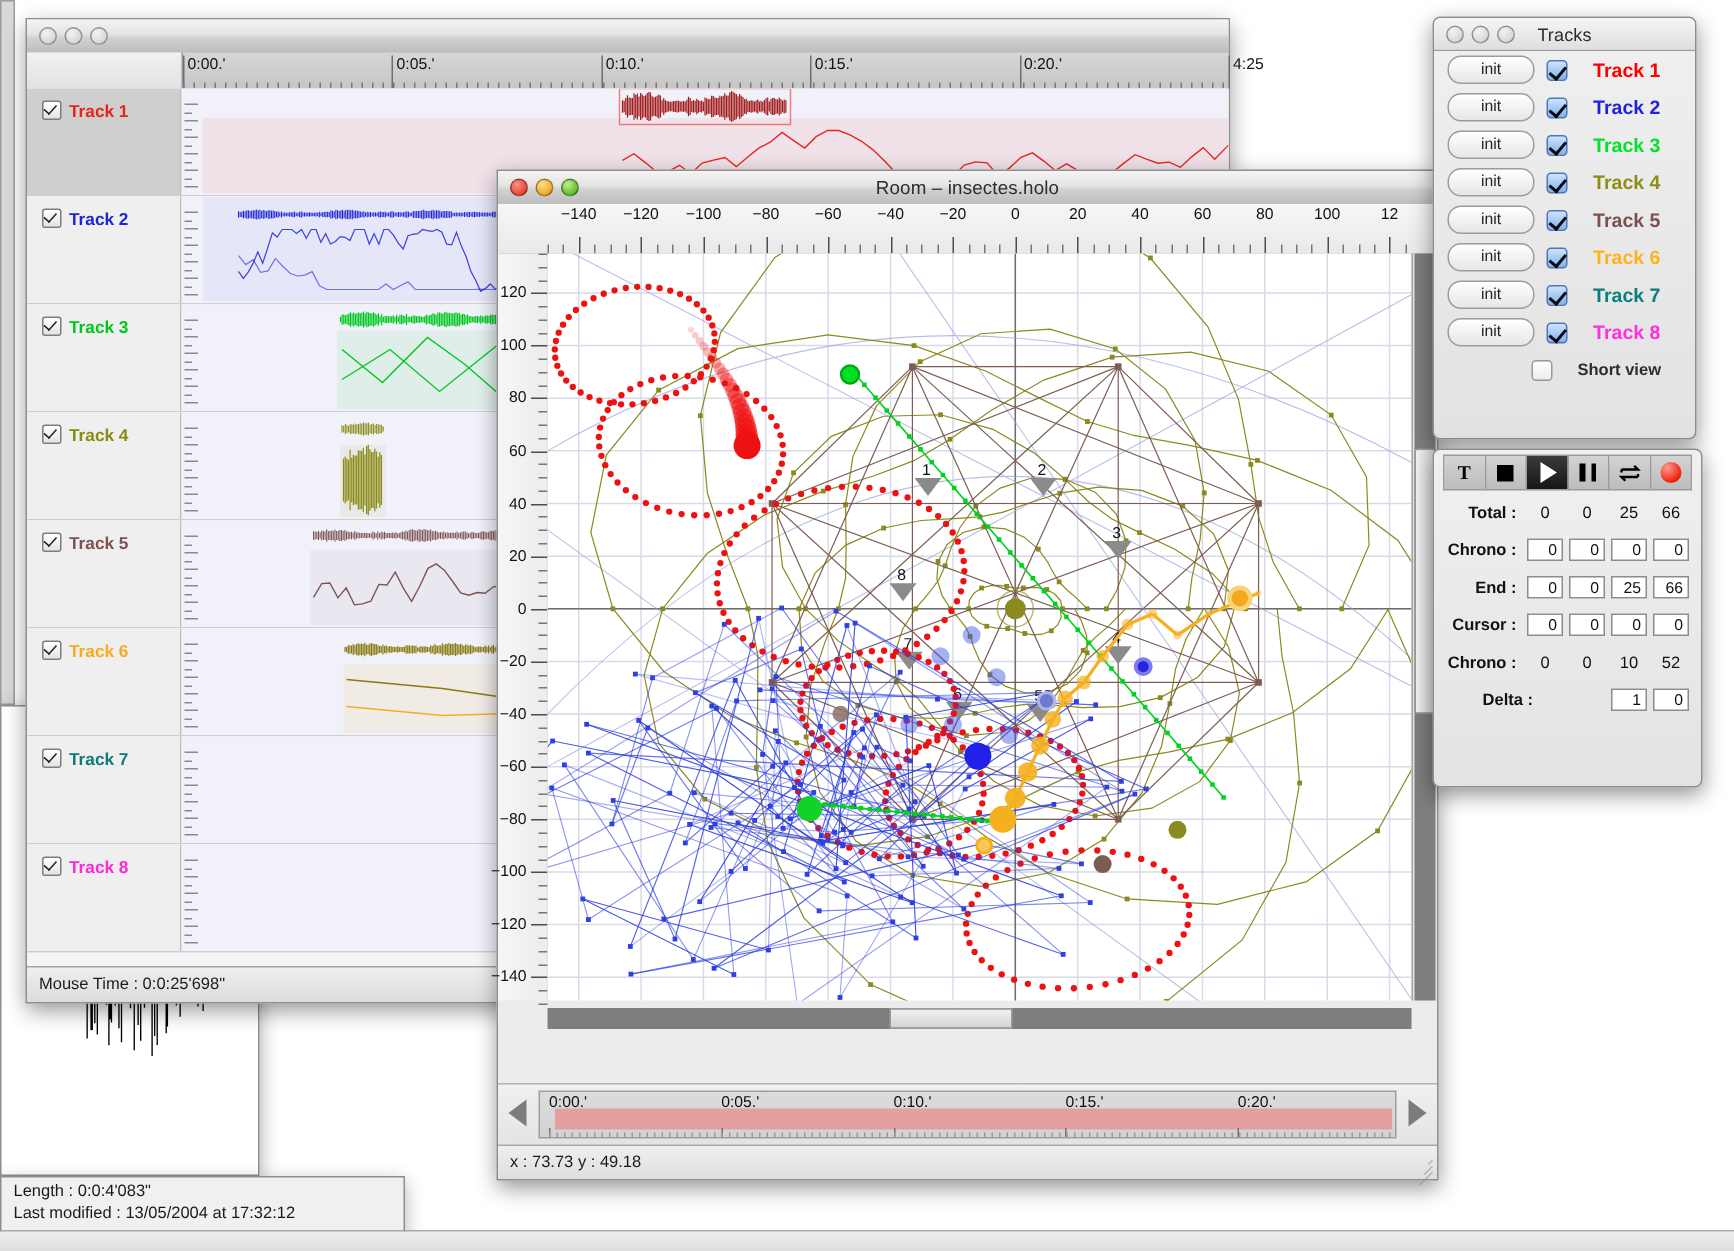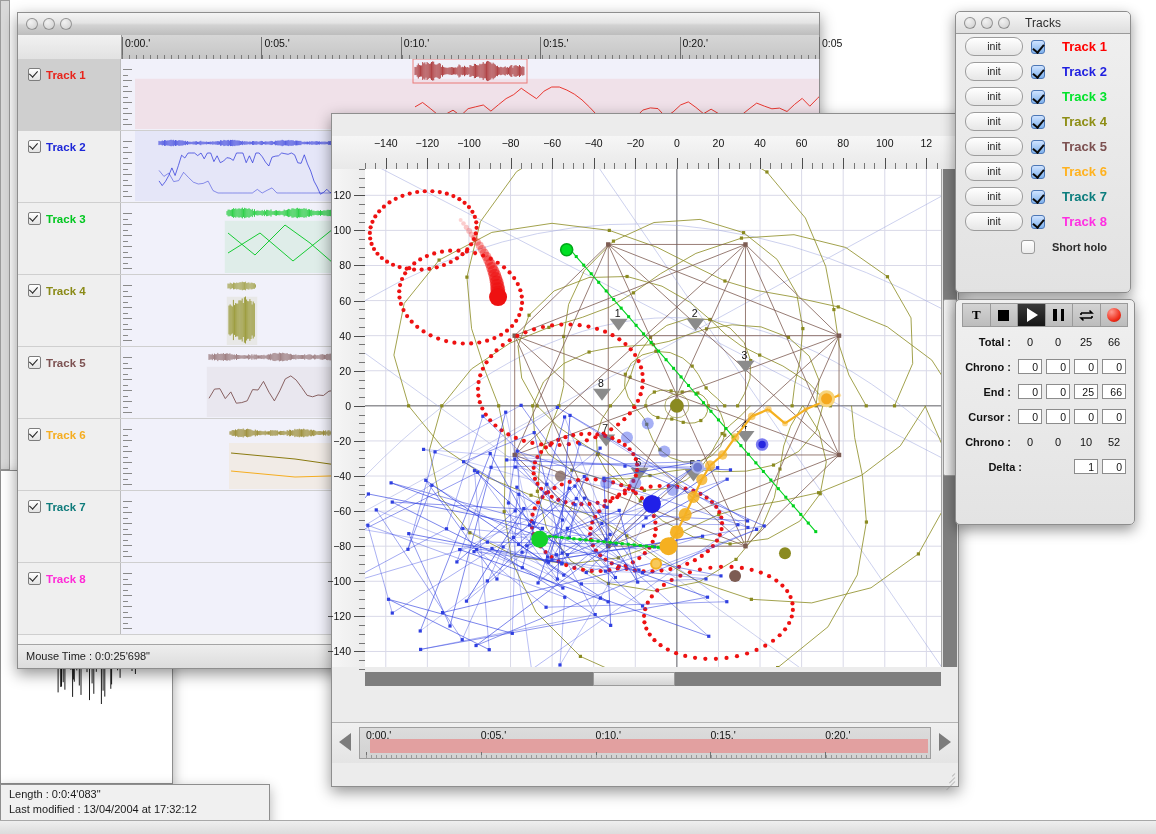--- a/index.html
+++ b/index.html
@@ -166,21 +166,21 @@
         <div class="rlabel" style="left: 107px;">0:00.'</div>
         <div class="rtick" style="left: 104px; height: 22px;"></div>
         <div class="rlabel" style="left: 246.4px;">0:05.'</div>
         <div class="rtick" style="left: 243.4px; height: 22px;"></div>
         <div class="rlabel" style="left: 385.8px;">0:10.'</div>
         <div class="rtick" style="left: 382.8px; height: 22px;"></div>
         <div class="rlabel" style="left: 525.2px;">0:15.'</div>
         <div class="rtick" style="left: 522.2px; height: 22px;"></div>
         <div class="rlabel" style="left: 664.6px;">0:20.'</div>
         <div class="rtick" style="left: 661.6px; height: 22px;"></div>
-        <div class="rlabel" style="left: 804px;">0:05</div>
+        <div class="rlabel" style="left: 804px;">4:25</div>
         <div class="rtick" style="left: 801px; height: 22px;"></div>
         <div class="rtick" style="left: 104px; height: 4px; background: rgb(122, 122, 122);"></div>
         <div class="rtick" style="left: 111px; height: 4px; background: rgb(122, 122, 122);"></div>
         <div class="rtick" style="left: 118px; height: 4px; background: rgb(122, 122, 122);"></div>
         <div class="rtick" style="left: 125px; height: 4px; background: rgb(122, 122, 122);"></div>
         <div class="rtick" style="left: 132px; height: 4px; background: rgb(122, 122, 122);"></div>
         <div class="rtick" style="left: 139px; height: 4px; background: rgb(122, 122, 122);"></div>
         <div class="rtick" style="left: 146px; height: 4px; background: rgb(122, 122, 122);"></div>
         <div class="rtick" style="left: 153px; height: 4px; background: rgb(122, 122, 122);"></div>
         <div class="rtick" style="left: 160px; height: 4px; background: rgb(122, 122, 122);"></div>
@@ -474,20 +474,28 @@
 <div id="wavewin">
   <svg width="171" height="300" viewBox="0 0 171 300">
     <g id="wave-g" fill="none" stroke="#000" stroke-width="1">
         <path d="M18.0 139.3L18.0 160.7M18.9 144.0L18.9 156.0M19.7 136.4L19.7 163.6M20.6 140.3L20.6 159.7M21.4 134.5L21.4 165.5M22.3 139.3L22.3 160.7M23.1 131.7L23.1 168.3M24.0 121.2L24.0 178.8M24.8 138.5L24.8 161.5M25.7 122.7L25.7 177.3M26.5 136.0L26.5 164.0M27.4 118.2L27.4 181.8M28.2 136.4L28.2 163.6M29.1 144.1L29.1 155.9M29.9 119.2L29.9 180.8M30.8 132.3L30.8 167.7M31.6 124.9L31.6 175.1M32.5 142.1L32.5 157.9M33.3 120.8L33.3 179.2M34.2 113.8L34.2 186.2M35.0 138.5L35.0 161.5M35.9 122.4L35.9 177.6M36.7 138.6L36.7 161.4M37.6 137.8L37.6 162.2M38.4 125.0L38.4 175.0M39.3 120.2L39.3 179.8M40.1 115.4L40.1 184.6M41.0 124.0L41.0 176.0M41.8 121.1L41.8 178.9M42.7 129.3L42.7 170.7M43.5 125.1L43.5 174.9M44.4 130.5L44.4 169.5M45.2 131.9L45.2 168.1M46.1 114.4L46.1 185.6M46.9 123.4L46.9 176.6M47.8 105.0L47.8 195.0M48.6 102.1L48.6 197.9M49.5 127.2L49.5 172.8M50.3 131.4L50.3 168.6M51.2 116.9L51.2 183.1M52.0 132.0L52.0 168.0M52.9 113.0L52.9 187.0M53.7 115.8L53.7 184.2M54.6 107.4L54.6 192.6M55.4 128.5L55.4 171.5M56.3 116.4L56.3 183.6M57.1 78.6L57.1 221.4M58.0 108.7L58.0 191.3M58.8 109.3L58.8 190.7M59.7 84.1L59.7 215.9M60.5 84.4L60.5 215.6M61.4 126.9L61.4 173.1M62.2 88.8L62.2 211.2M63.1 105.2L63.1 194.8M63.9 81.3L63.9 218.7M64.8 104.7L64.8 195.3M65.6 111.5L65.6 188.5M66.5 128.2L66.5 171.8M67.3 117.7L67.3 182.3M68.2 126.4L68.2 173.6M69.0 125.1L69.0 174.9M69.9 101.2L69.9 198.8M70.7 113.5L70.7 186.5M71.6 74.1L71.6 225.9M72.4 91.5L72.4 208.5M73.3 89.3L73.3 210.7M74.1 123.0L74.1 177.0M75.0 134.4L75.0 165.6M75.8 100.6L75.8 199.4M76.6 103.3L76.6 196.7M77.5 105.0L77.5 195.0M78.3 85.5L78.3 214.5M79.2 126.9L79.2 173.1M80.0 76.1L80.0 223.9M80.9 118.5L80.9 181.5M81.7 121.4L81.7 178.6M82.6 109.7L82.6 190.3M83.4 122.3L83.4 177.7M84.3 105.2L84.3 194.8M85.1 128.1L85.1 171.9M86.0 98.9L86.0 201.1M86.8 119.4L86.8 180.6M87.7 118.0L87.7 182.0M88.5 70.9L88.5 229.1M89.4 104.2L89.4 195.8M90.2 135.6L90.2 164.4M91.1 87.6L91.1 212.4M91.9 107.8L91.9 192.2M92.8 77.2L92.8 222.8M93.6 118.0L93.6 182.0M94.5 125.4L94.5 174.6M95.3 99.2L95.3 200.8M96.2 114.5L96.2 185.5M97.0 125.3L97.0 174.7M97.9 113.9L97.9 186.1M98.7 111.5L98.7 188.5M99.6 104.2L99.6 195.8M100.4 67.0L100.4 233.0M101.3 121.5L101.3 178.5M102.1 80.3L102.1 219.7M103.0 103.5L103.0 196.5M103.8 74.4L103.8 225.6M104.7 121.6L104.7 178.4M105.5 112.4L105.5 187.6M106.4 117.5L106.4 182.5M107.2 113.7L107.2 186.3M108.1 105.7L108.1 194.3M108.9 107.6L108.9 192.4M109.8 82.2L109.8 217.8M110.6 86.6L110.6 213.4M111.5 137.2L111.5 162.8M112.3 109.0L112.3 191.0M113.2 117.3L113.2 182.7M114.0 107.7L114.0 192.3M114.9 118.1L114.9 181.9M115.7 123.6L115.7 176.4M116.6 100.7L116.6 199.3M117.4 129.3L117.4 170.7M118.3 109.2L118.3 190.8M119.1 93.2L119.1 206.8M120.0 115.0L120.0 185.0M120.8 102.2L120.8 197.8M121.7 111.8L121.7 188.2M122.5 130.5L122.5 169.5M123.4 134.2L123.4 165.8M124.2 115.0L124.2 185.0M125.1 131.8L125.1 168.2M125.9 120.7L125.9 179.3M126.8 118.6L126.8 181.4M127.6 105.8L127.6 194.2M128.5 121.0L128.5 179.0M129.3 132.0L129.3 168.0M130.2 114.3L130.2 185.7M131.0 100.0L131.0 200.0M131.9 116.6L131.9 183.4M132.7 109.9L132.7 190.1M133.6 127.7L133.6 172.3M134.4 97.0L134.4 203.0M135.3 111.6L135.3 188.4M136.1 128.0L136.1 172.0M137.0 125.0L137.0 175.0M137.8 130.5L137.8 169.5M138.7 117.3L138.7 182.7M139.5 125.2L139.5 174.8M140.4 124.3L140.4 175.7M141.2 126.4L141.2 173.6M142.1 107.6L142.1 192.4M142.9 134.7L142.9 165.3M143.8 134.0L143.8 166.0M144.6 116.2L144.6 183.8M145.5 111.1L145.5 188.9M146.3 135.3L146.3 164.7M147.2 127.5L147.2 172.5M148.0 142.5L148.0 157.5M148.9 118.9L148.9 181.1M149.7 128.7L149.7 171.3M150.6 117.3L150.6 182.7M151.4 141.3L151.4 158.7M152.3 136.3L152.3 163.7M153.1 136.6L153.1 163.4M154.0 144.4L154.0 155.6M154.8 139.0L154.8 161.0M155.7 137.8L155.7 162.2M156.5 140.5L156.5 159.5M157.4 128.6L157.4 171.4M158.2 137.8L158.2 162.2M159.1 140.2L159.1 159.8M159.9 137.9L159.9 162.1M160.8 144.1L160.8 155.9M161.6 142.3L161.6 157.7" stroke="#000" stroke-width="0.9"></path>
       </g>
   </svg>
   <div class="wbar"></div>
 </div>
 
 <div class="win" id="room">
+  <div class="titlebar">
+    <div class="lights">
+      <span class="lt red"></span>
+      <span class="lt yel"></span>
+      <span class="lt grn"></span>
+    </div>
+    <div class="tb-title">Room – insectes.holo</div>
+  </div>
 
   <div class="room-xruler">
       <div id="xr">
         <div class="xl" style="left: 53.7914px;">−140</div>
         <div class="xt" style="left: 53.7914px; height: 11px;"></div>
         <div class="xl" style="left: 95.3741px;">−120</div>
         <div class="xt" style="left: 95.3741px; height: 11px;"></div>
         <div class="xl" style="left: 136.957px;">−100</div>
         <div class="xt" style="left: 136.957px; height: 11px;"></div>
         <div class="xl" style="left: 178.54px;">−80</div>
@@ -1745,20 +1753,21 @@
           <div class="tk" style="left: 541px; height: 3px; background: rgb(154, 154, 154);"></div>
           <div class="tk" style="left: 546px; height: 3px; background: rgb(154, 154, 154);"></div>
           <div class="tk" style="left: 551px; height: 3px; background: rgb(154, 154, 154);"></div>
           <div class="tk" style="left: 556px; height: 3px; background: rgb(154, 154, 154);"></div>
           <div class="tk" style="left: 561px; height: 3px; background: rgb(154, 154, 154);"></div>
           <div class="tk" style="left: 566px; height: 3px; background: rgb(154, 154, 154);"></div>
         </div>
     </div>
   </div>
 
+  <div class="room-status">x : 73.73   y : 49.18</div>
   <div class="grip">
     <i style="top:11px;width:12px;"></i>
       <i style="top:7px;width:8px;"></i>
       <i style="top:3px;width:4px;"></i>
   </div>
 </div>
 
 <div class="win" id="tracks">
   <div class="titlebar">
     <div class="lights">
@@ -1806,21 +1815,21 @@
       </div>
       <div class="trk-row">
         <div class="initbtn">init</div>
         <div class="bcbx"></div>
         <div class="trk-lbl" style="color: rgb(255, 47, 226);">Track 8</div>
       </div>
     </div>
   <div id="trk-opts">
       <div class="opt-row">
         <div class="ocbx"></div>
-        <div class="opt-lbl">Short holo</div>
+        <div class="opt-lbl">Short view</div>
       </div>
     </div>
 </div>
 
 <div class="win" id="transport">
 
   <div class="tp-bar">
     <div class="tp-btn">
         <span class="tp-t">T</span>
       </div>
@@ -1898,14 +1907,14 @@
         <div class="tp-vals">
           <div class="tp-fld">1</div>
           <div class="tp-fld">0</div>
         </div>
       </div>
     </div>
 </div>
 
 <div id="infowin">
   <div class="iline">Length : 0:0:4'083"</div>
-  <div class="iline">Last modified : 13/04/2004 at 17:32:12</div>
+  <div class="iline">Last modified : 13/05/2004 at 17:32:12</div>
 </div>
 
 </body></html>

